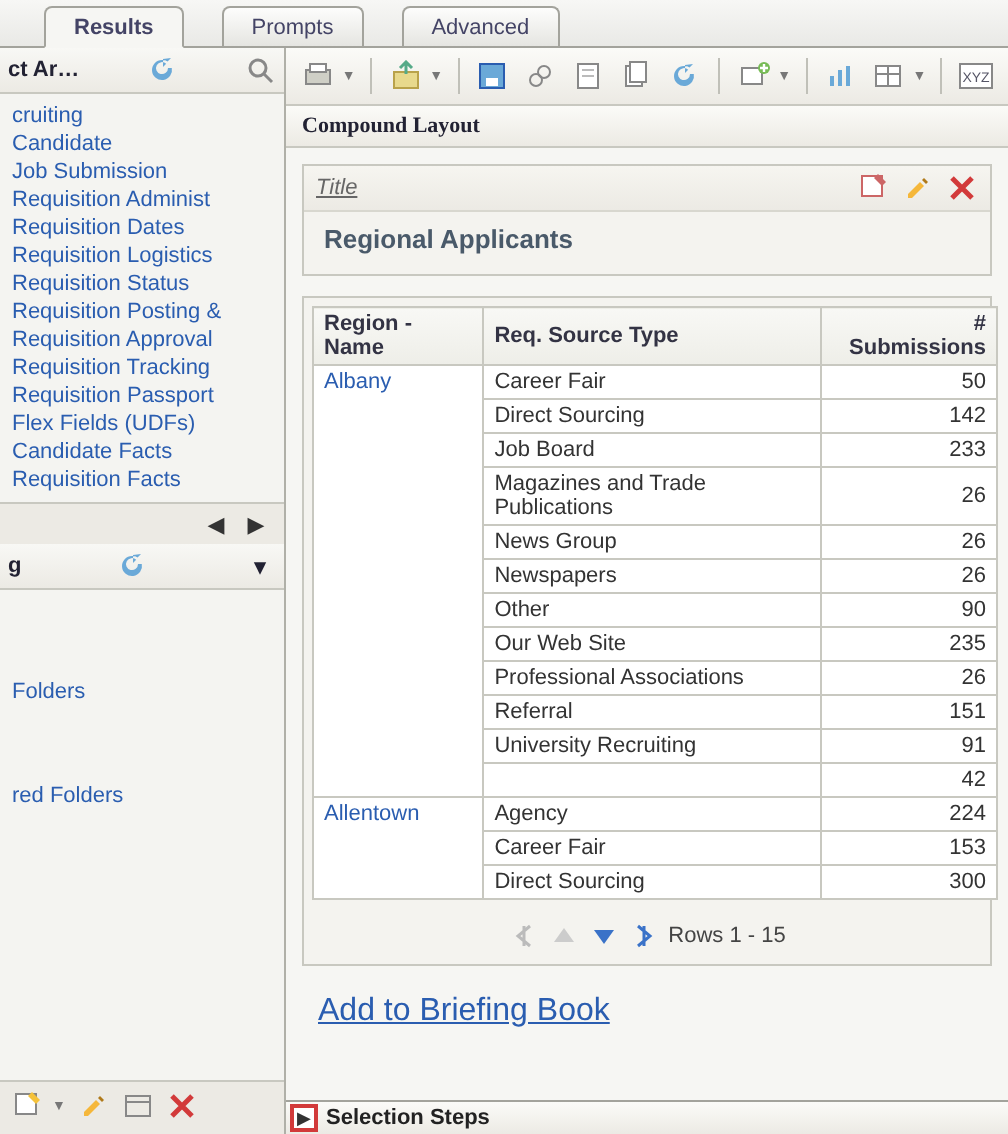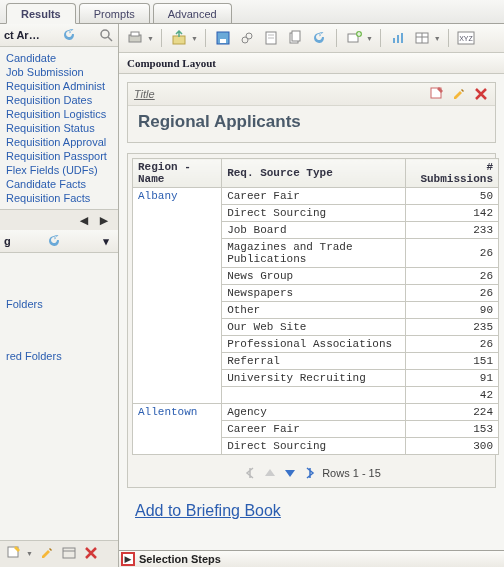--- a/index.html
+++ b/index.html
@@ -26,35 +26,36 @@
     gap: 3px;
   }
   .tab {
     padding: 4px 14px 3px;
     border: 1px solid #a3a39c;
     border-bottom: none;
     border-radius: 4px 4px 0 0;
     background: linear-gradient(#fdfdfc, #e5e5e1);
     color: #446;
     cursor: pointer;
+    margin-left: 16px;
   }
   .tab.active {
     font-weight: bold;
     background: #f6f6f3;
     border-bottom: 1px solid #f6f6f3;
     margin-bottom: -1px;
   }
   
   .split {
     flex: 1;
     display: flex;
     min-height: 0;
   }
   .left {
-    width: 119px;
+    width: 143px;
     border-right: 1px solid #b0b0a8;
     background: #f4f4f1;
     display: flex;
     flex-direction: column;
     overflow: hidden;
   }
   .left-header {
     display: flex;
     align-items: center;
     justify-content: space-between;
@@ -157,27 +158,26 @@
     border-bottom:1px solid #d8d7cf;
     color:#666;
     font-style:italic;
     text-decoration:underline;
   }
   .section-hdr .tools { display:flex; gap:6px; }
   .title-text {
     padding:6px 10px 10px;
     font-weight:bold;
     color:#4a5a6a;
-    font-size:17px;
+    font-size:13px;
   }
   .data-table {
     width:100%;
     border-collapse:collapse;
     margin:4px 4px 6px;
-    font-family:Liberation Mono, monospace;
   }
   .data-table th, .data-table td {
     border:1px solid #c8c8c0;
     padding:2px 5px;
     font-size:11px;
     background:#fff;
     text-align:left;
   }
   .data-table th {
     background:linear-gradient(#f8f8f5,#eeeee8);
@@ -246,27 +246,30 @@
           </svg>
       </span>
       <span class="icon-btn">
         <svg width="14" height="14">
             <circle cx="6" cy="6" r="4" stroke="#888" stroke-width="1.5" fill="none"></circle>
             <line x1="9" y1="9" x2="13" y2="13" stroke="#888" stroke-width="1.5"></line>
           </svg>
       </span>
     </div>
     <div class="left-links" id="left-links">
+        <div class="link">cruiting</div>
         <div class="link">Candidate</div>
         <div class="link">Job Submission</div>
         <div class="link">Requisition Administ</div>
         <div class="link">Requisition Dates</div>
         <div class="link">Requisition Logistics</div>
         <div class="link">Requisition Status</div>
+        <div class="link">Requisition Posting &amp;</div>
         <div class="link">Requisition Approval</div>
+        <div class="link">Requisition Tracking</div>
         <div class="link">Requisition Passport</div>
         <div class="link">Flex Fields (UDFs)</div>
         <div class="link">Candidate Facts</div>
         <div class="link">Requisition Facts</div>
       </div>
     <div class="left-scroll">
       <span class="icon-btn">◀</span>
       <span class="icon-btn">▶</span>
     </div>
     <div class="left-header">

